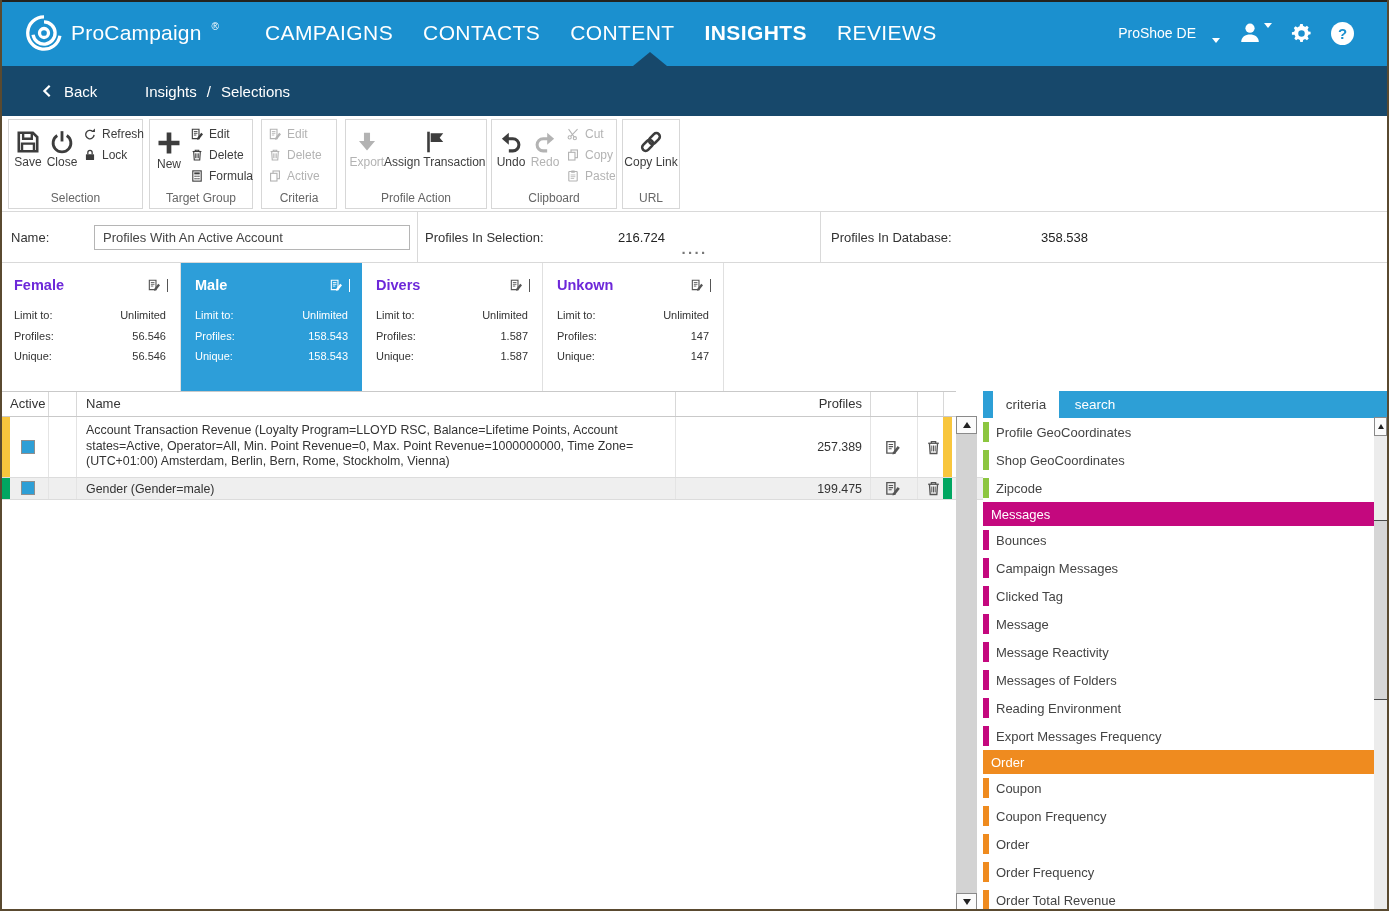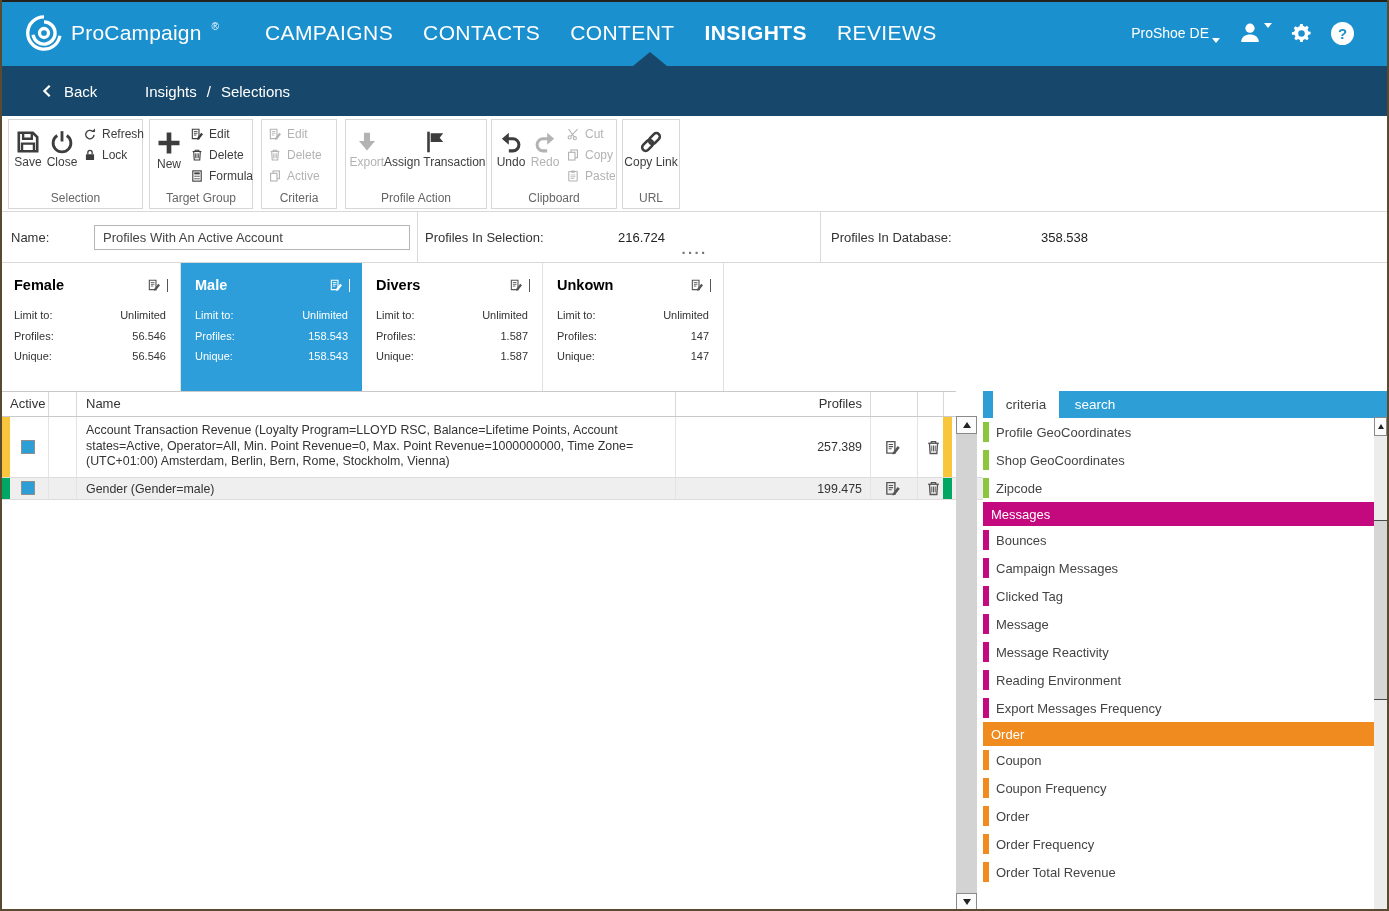--- a/index.html
+++ b/index.html
@@ -21,21 +21,21 @@
 
   
   .topbar { position:absolute; left:0; top:0; width:1389px; height:66px; background:#1b90cf; color:#fff; }
   .brand { position:absolute; left:26px; top:0; height:66px; display:flex; align-items:center; gap:9px; }
   .brand-name { font-size:21px; font-weight:500; letter-spacing:.2px; }
   .brand-reg { font-size:10px; vertical-align:super; position:relative; top:-7px; margin-left:1px; }
   .mainnav { position:absolute; left:265px; top:0; height:66px; display:flex; align-items:center; gap:30px; }
   .navitem { font-size:21px; letter-spacing:.4px; cursor:pointer; }
   .navitem.active { font-weight:bold; }
   .account { position:absolute; right:35px; top:0; height:66px; display:flex; align-items:center; gap:18px; }
-  .acct-label { font-size:14px; display:flex; align-items:flex-end; gap:3px; cursor:pointer; }
+  .acct-label { font-size:14px; display:flex; align-items:flex-end; gap:16px; cursor:pointer; }
   .caret { width:0; height:0; border-left:4px solid transparent; border-right:4px solid transparent; border-top:5px solid #fff; }
   .caret.up-right { position:relative; top:2px; }
   .person-wrap { display:flex; align-items:flex-start; gap:2px; cursor:pointer; }
   .help { width:23px; height:23px; border-radius:50%; background:#fff; color:#1b90cf; font-weight:bold; font-size:15px; display:flex; align-items:center; justify-content:center; cursor:pointer; }
 
   
   .crumbbar { position:absolute; left:0; top:66px; width:1389px; height:50px; background:#17486b; color:#fff; }
   .notch { position:absolute; left:633px; top:52px; width:0; height:0; z-index:5;
            border-left:17px solid transparent; border-right:17px solid transparent; border-bottom:14px solid #17486b; }
   .backbtn { position:absolute; left:40px; top:0; height:50px; display:flex; align-items:center; gap:9px; cursor:pointer; }
@@ -63,21 +63,21 @@
   .name-input { position:absolute; left:93px; top:13px; width:316px; height:25px; border:1px solid #b5b5b5;
                 font-family:"Liberation Sans",sans-serif; font-size:13px; color:#444; padding:0 8px; background:#fff; }
   .grip { position:absolute; left:0; top:248px; width:1389px; text-align:center; font-size:15px; font-weight:bold;
           letter-spacing:1.5px; color:#777; line-height:10px; z-index:4; pointer-events:none; }
 
   
   .cards { position:absolute; left:0; top:263px; width:1389px; height:128px; background:#fff; }
   .tg-card { position:absolute; top:0; width:181px; height:128px; background:#fff; border-right:1px solid #e0e0e0; cursor:pointer; }
   .tg-card.selected { background:#2d9ed9; color:#fff; border-right:none; }
   .tg-head { display:flex; justify-content:space-between; align-items:center; margin:14px 12px 0 14px; }
-  .tg-title { font-size:14.5px; font-weight:bold; color:#000000; }
+  .tg-title { font-size:14.5px; font-weight:bold; color:#6d28d9; }
   .selected .tg-title { color:#fff; }
   .tg-tools { display:flex; align-items:center; gap:6px; color:#555; }
   .selected .tg-tools { color:#fff; }
   .tg-div { width:1px; height:13px; background:currentColor; display:inline-block; }
   .tg-stats { margin:16px 14px 0 14px; }
   .tg-row { display:flex; justify-content:space-between; font-size:11px; margin-bottom:8.5px; color:#333; }
   .selected .tg-row { color:#fff; }
 
   
   .thead { position:absolute; left:0; top:391px; width:956px; height:26px; background:#fff;
@@ -652,20 +652,24 @@
   <div class="pi">
       <i class="bar bar-mag"></i>
       <span>Message</span>
     </div>
   <div class="pi">
       <i class="bar bar-mag"></i>
       <span>Message Reactivity</span>
     </div>
   <div class="pi">
       <i class="bar bar-mag"></i>
+      <span>Messages of Folders</span>
+    </div>
+  <div class="pi">
+      <i class="bar bar-mag"></i>
       <span>Reading Environment</span>
     </div>
   <div class="pi">
       <i class="bar bar-mag"></i>
       <span>Export Messages Frequency</span>
     </div>
   <div class="ph bg-org">
       <span>Order</span>
     </div>
   <div class="pi">

